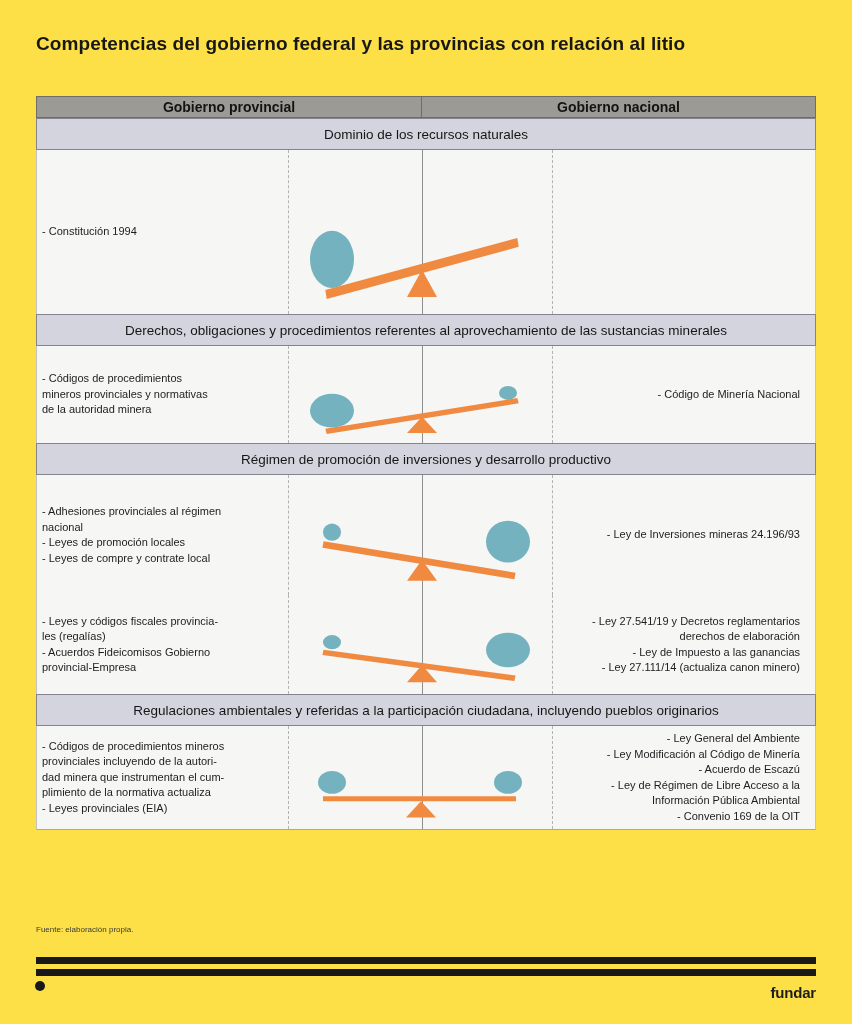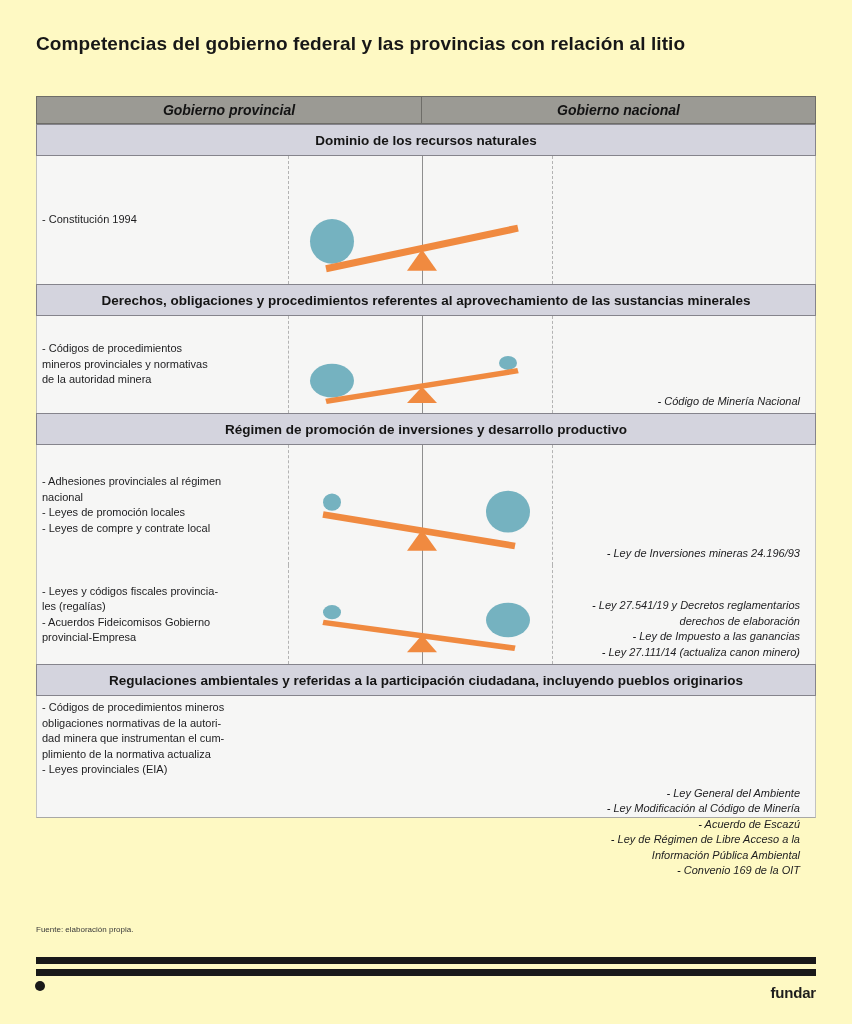--- a/index.html
+++ b/index.html
@@ -1,59 +1,59 @@
 <!DOCTYPE html>
 <html><head>
 <meta charset="utf-8">
 <style>
   html,body{margin:0;padding:0;background:#ffffff;}
   .canvas{
-    position:relative;width:852px;height:1024px;background:#fef9c3;
+    position:relative;width:852px;height:1024px;background:#fde047;
     font-family:"Liberation Sans",sans-serif;color:#1d1d1f;overflow:hidden;
   }
   .title{
     position:absolute;left:36px;top:33px;width:780px;
     font-size:19px;font-weight:700;letter-spacing:.1px;color:#171717;
   }
   .table{position:absolute;left:36px;top:96px;width:780px;}
   .table *, .table{box-sizing:border-box;}
   .col-header{
-    display:flex;height:28px;background:#9b9a94;border:1px solid #6e6d68;font-style:italic;
+    display:flex;height:22px;background:#9b9a94;border:1px solid #6e6d68;
   }
   .col-cell{
     display:flex;align-items:center;justify-content:center;
     font-size:14px;font-weight:700;color:#131313;
   }
   .col-cell.left{width:385px;border-right:1px solid #6e6d68;}
   .col-cell.right{flex:1;}
   .section-header{
     height:32px;background:#d4d4de;border:1px solid #85848c;
     display:flex;align-items:center;justify-content:center;
-    font-size:13.5px;font-weight:700;color:#151515;white-space:nowrap;
+    font-size:13.5px;font-weight:400;color:#151515;white-space:nowrap;
   }
   .content-row{
     display:flex;background:#f6f6f5;
     border-left:1px solid #c2c2c0;border-right:1px solid #c2c2c0;
   }
   .section:last-child .content-row{border-bottom:1px solid #a8a8a6;}
   .cell-left{
     width:251px;display:flex;align-items:center;
     padding:4px 8px 4px 5px;
   }
   .cell-mid{
     width:265px;position:relative;
     border-left:1px dashed #b3b3b3;border-right:1px dashed #b3b3b3;
   }
   .center-line{
     position:absolute;left:133px;top:0;bottom:0;width:1px;background:#8f8f8f;
   }
   .seesaw{position:absolute;left:0;top:0;width:100%;height:100%;}
   .cell-right{
-    flex:1;display:flex;align-items:flex-end;justify-content:flex-end;
-    text-align:right;padding:4px 15px 4px 8px;font-style:italic;
+    flex:1;display:flex;align-items:center;justify-content:flex-end;
+    text-align:right;padding:4px 15px 4px 8px;
   }
   .txt{font-size:11px;line-height:15.5px;color:#1d1d1f;}
   .source-note{position:absolute;left:36px;top:925px;font-size:8px;color:#3a3a3a;}
   .bar{position:absolute;left:36px;width:780px;height:7px;background:#191919;}
   .bar.b1{top:957px;}
   .bar.b2{top:969px;}
   .dot{position:absolute;left:35px;top:981px;width:10px;height:10px;border-radius:50%;background:#191919;}
   .brand{
     position:absolute;right:36px;top:984px;font-size:15px;font-weight:600;
     letter-spacing:-.2px;color:#1d1d1d;
@@ -67,21 +67,21 @@
   <div class="title">Competencias del gobierno federal y las provincias con relación al litio</div>
 
   <div class="table">
     <div class="col-header">
       <div class="col-cell left">Gobierno provincial</div>
       <div class="col-cell right">Gobierno nacional</div>
     </div>
     <div id="sections-root">
   <div class="section">
     <div class="section-header">Dominio de los recursos naturales</div>
-    <div class="content-row" style="height: 128px;">
+    <div class="content-row" style="height: 164px;">
       <div class="cell-left">
         <div class="txt">
                 <div class="line">- Constitución 1994</div>
               </div>
       </div>
       <div class="cell-mid">
         <div class="center-line"></div>
       <svg viewBox="0 0 263 126" preserveAspectRatio="none" class="seesaw">
                 <circle cx="43" cy="84" r="22" fill="#75b2c0"></circle>
                 <line x1="37" y1="111" x2="229" y2="71" stroke="#f08a40" stroke-width="7"></line>
@@ -174,25 +174,25 @@
                 <div class="line">derechos de elaboración</div>
                 <div class="line">- Ley de Impuesto a las ganancias</div>
                 <div class="line">- Ley 27.111/14 (actualiza canon minero)</div>
               </div>
       </div>
     </div>
   </div>
 
   <div class="section">
     <div class="section-header">Regulaciones ambientales y referidas a la participación ciudadana, incluyendo pueblos originarios</div>
-    <div class="content-row" style="height: 122px; flex-direction: column;">
+    <div class="content-row" style="height: 104px;">
       <div class="cell-left">
         <div class="txt">
                 <div class="line">- Códigos de procedimientos mineros</div>
-                <div class="line">obligaciones normativas de la autori-</div>
+                <div class="line">provinciales incluyendo de la autori-</div>
                 <div class="line">dad minera que instrumentan el cum-</div>
                 <div class="line">plimiento de la normativa actualiza</div>
                 <div class="line">- Leyes provinciales (EIA)</div>
               </div>
       </div>
       <div class="cell-mid">
         <div class="center-line"></div>
       <svg viewBox="0 0 263 126" preserveAspectRatio="none" class="seesaw">
                 <circle cx="43" cy="69" r="14" fill="#75b2c0"></circle>
                 <circle cx="219" cy="69" r="14" fill="#75b2c0"></circle>

